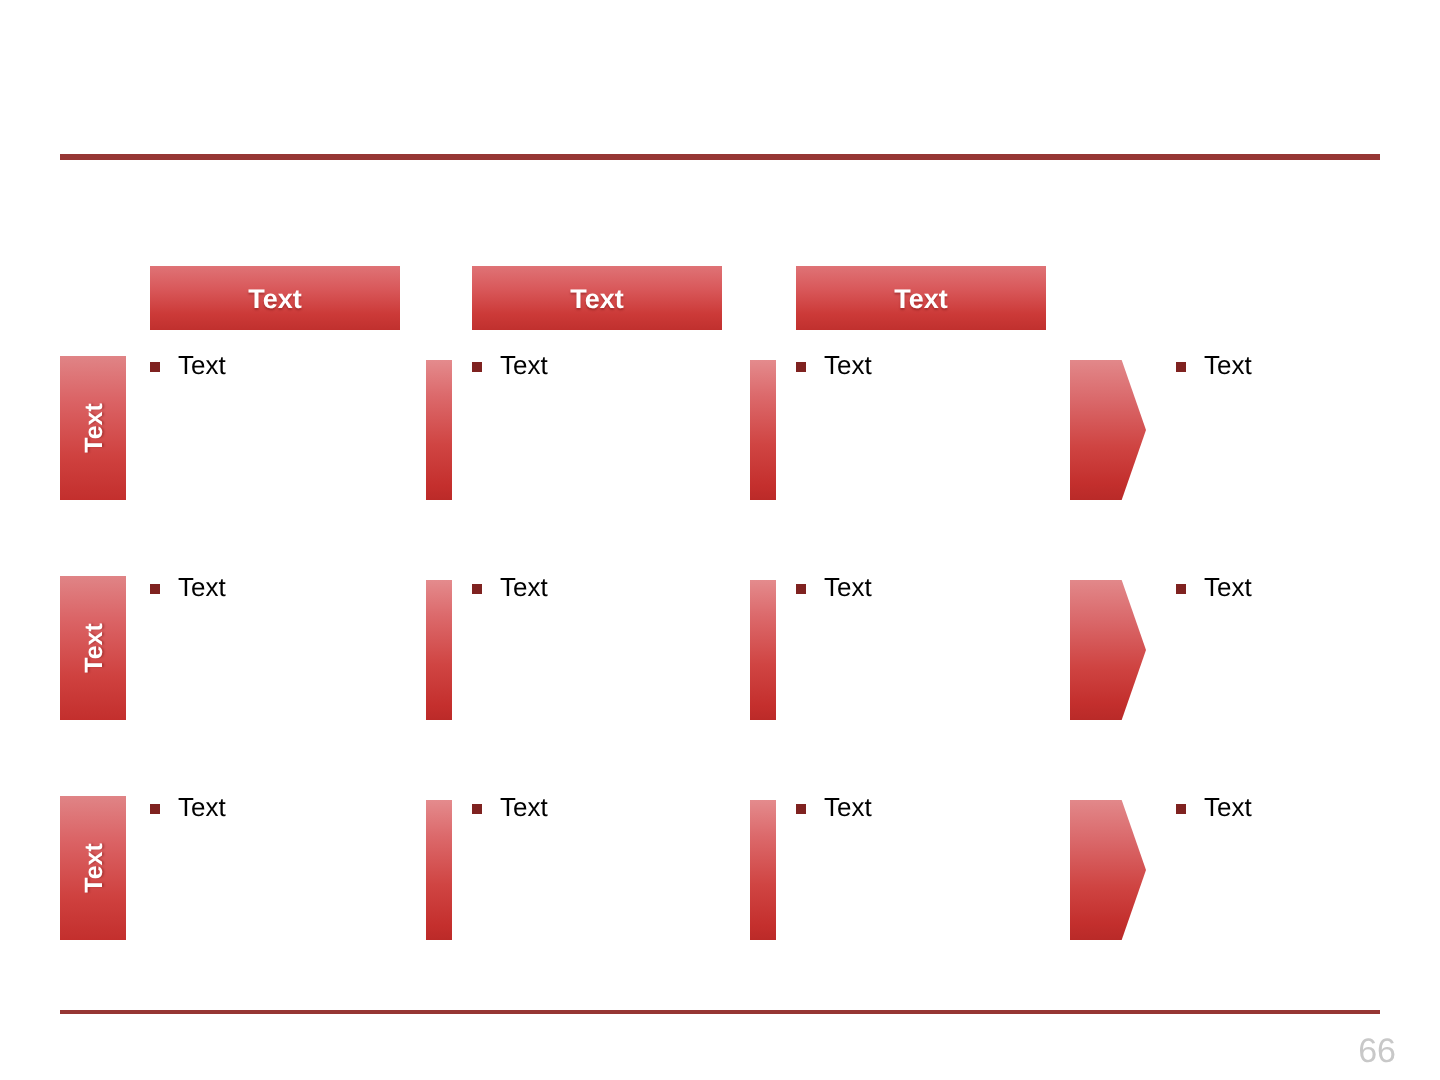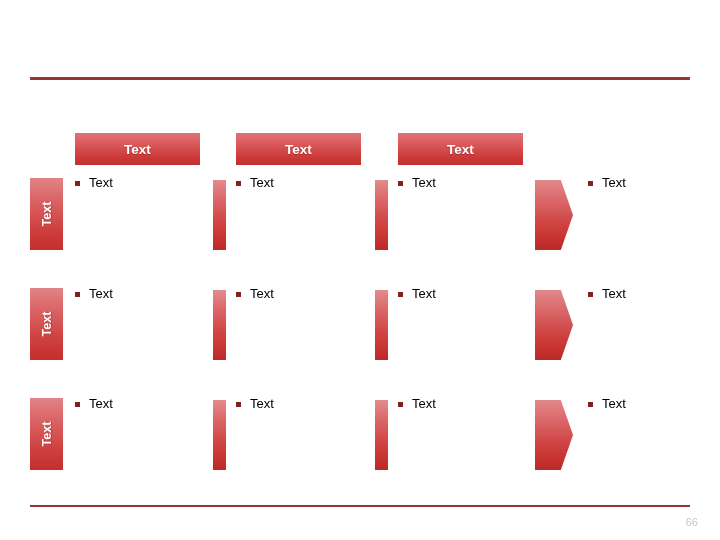--- a/index.html
+++ b/index.html
@@ -30,21 +30,21 @@
     width: 660px;
   }
   .rule-top { top: 77px; }
   .rule-bottom { top: 505px; height: 2px; }
 
   
   .page-num {
     position: absolute;
     right: 22px;
     top: 516px;
-    font-size: 11px;
+    font-size: 17px;
     color: #c8c8c8;
     letter-spacing: 0px;
     text-align: right;
     width: 40px;
   }
 
   
   .col-header {
     position: absolute;
     top: 133px;

